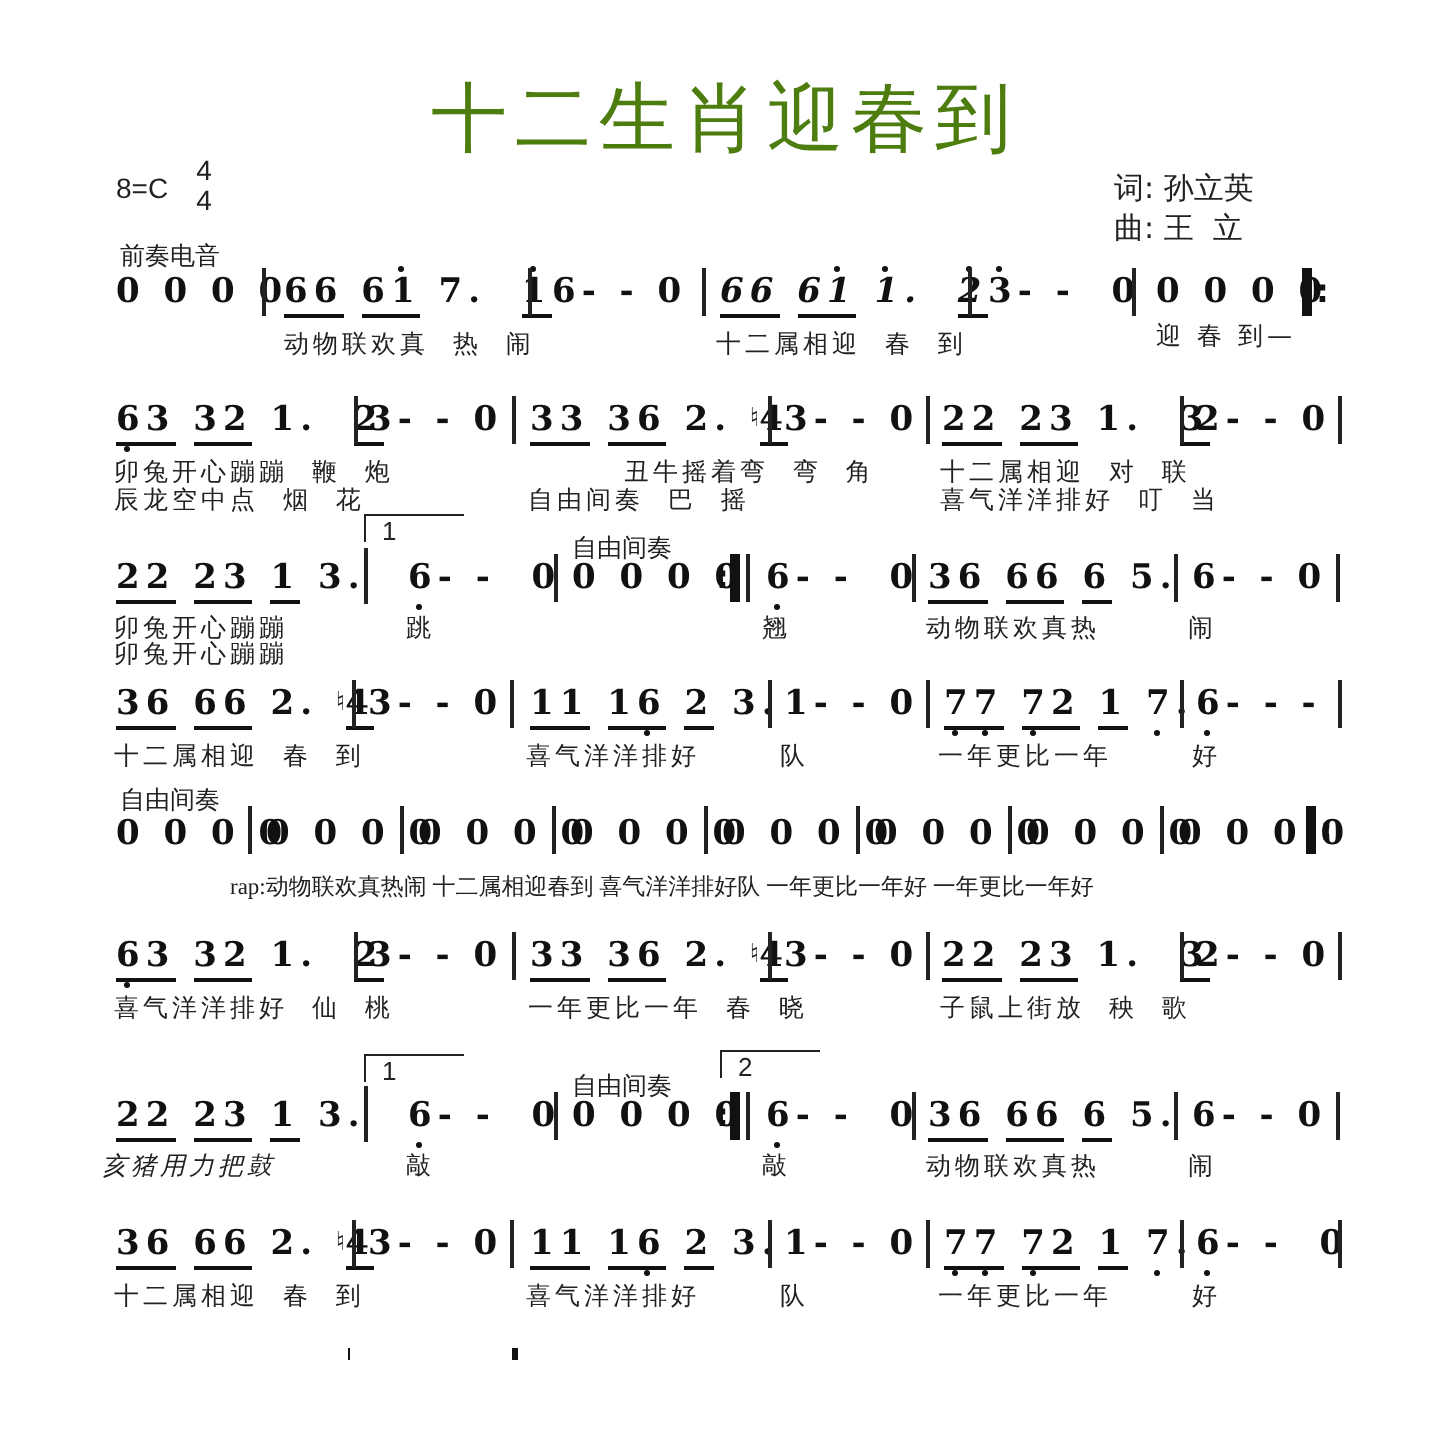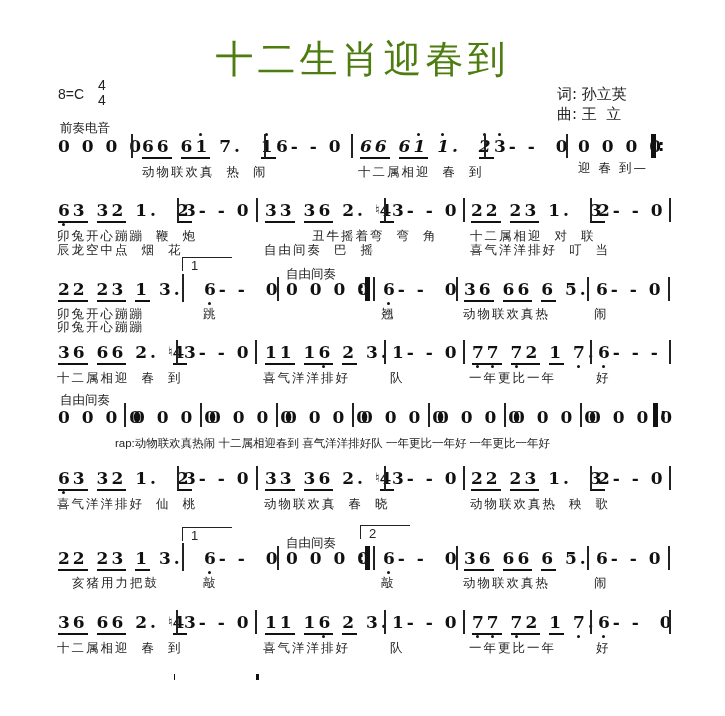--- a/index.html
+++ b/index.html
@@ -13,21 +13,21 @@
   .repeat-dots { position:absolute; font-family:"DejaVu Sans", sans-serif; font-weight:bold; font-size:16px; color:#111; }
   .measure { position:absolute; white-space:nowrap; font-family:"DejaVu Serif", serif; font-weight:bold; font-size:17px; letter-spacing:3px; color:#111; }
   .n { display:inline-block; position:relative; }
   .ul { border-bottom:2px solid #111; padding-bottom:1px; }
   .hi::before { content:""; position:absolute; top:-3px; left:4px; width:3px; height:3px; border-radius:50%; background:#111; }
   .lo::after { content:""; position:absolute; bottom:-6px; left:4px; width:3px; height:3px; border-radius:50%; background:#111; }
   .lyric { position:absolute; white-space:pre; font-family:"DejaVu Sans", sans-serif; font-size:12.5px; color:#222; letter-spacing:2px; }
   .anno { position:absolute; white-space:nowrap; font-family:"DejaVu Sans", sans-serif; font-size:12.5px; color:#222; }
   .volta { position:absolute; border-left:1.2px solid #222; border-top:1.2px solid #222; height:14px; width:50px; font-family:"Liberation Sans", sans-serif; font-size:13px; padding-left:8px; color:#222; box-sizing:border-box; }
   .sharp { font-size:13px; vertical-align:2px; letter-spacing:0; }
-  .rap { position:absolute; white-space:nowrap; font-family:Liberation Sans, sans-serif; font-size:11.5px; color:#222; }
+  .rap { position:absolute; white-space:nowrap; font-family:Liberation Serif, serif; font-size:11.5px; color:#222; }
   .frag { position:absolute; background:#111; }
 </style>
 </head>
 <body>
 
 <div class="title">十二生肖迎春到</div>
 <div class="key">8=C</div>
 <div class="timesig">
   <div>4</div>
   <div>4</div>
@@ -154,43 +154,43 @@
   <div class="measure" style="left:265px;top:468px;"><span class="ul"><span class="n">3</span><span class="n">3</span></span> <span class="ul"><span class="n">3</span><span class="n">6</span></span> <span class="n">2</span>. <span class="sharp">♮</span><span class="ul"><span class="n">4</span></span></div>
   <div class="bar" style="left:384px;top:466px;"></div>
   <div class="measure" style="left:392px;top:468px;">3- -  0</div>
   <div class="bar" style="left:463px;top:466px;"></div>
   <div class="measure" style="left:471px;top:468px;"><span class="ul"><span class="n">2</span><span class="n">2</span></span> <span class="ul"><span class="n">2</span><span class="n">3</span></span> <span class="n">1</span>. &nbsp;<span class="ul"><span class="n">3</span></span></div>
   <div class="bar" style="left:590px;top:466px;"></div>
   <div class="measure" style="left:598px;top:468px;">2- -  0</div>
   <div class="bar" style="left:669px;top:466px;"></div>
 </div>
 <div class="lyric" style="left:57px;top:496px;">喜气洋洋排好  仙  桃</div>
-<div class="lyric" style="left:264px;top:496px;">动物联欢真  春  晓</div>
-<div class="lyric" style="left:470px;top:496px;">动物联欢真热  秧  歌</div>
+<div class="lyric" style="left:264px;top:496px;">一年更比一年  春  晓</div>
+<div class="lyric" style="left:470px;top:496px;">子鼠上街放  秧  歌</div>
 
 <div class="volta" style="left:182px;top:527px;">1</div>
 <div class="volta" style="left:360px;top:525px;">2</div>
 <div class="anno" style="left:286px;top:535px;">自由间奏</div>
 <div>
   <div class="measure" style="left:58px;top:548px;"><span class="ul"><span class="n">2</span><span class="n">2</span></span> <span class="ul"><span class="n">2</span><span class="n">3</span></span> <span class="ul"><span class="n">1</span></span> <span class="n">3</span>.</div>
   <div class="bar" style="left:182px;top:543px;height:28px;"></div>
   <div class="measure" style="left:204px;top:548px;"><span class="n lo">6</span>- - &nbsp;0</div>
   <div class="bar" style="left:277px;top:546px;"></div>
   <div class="measure" style="left:286px;top:548px;">0 0 0 0</div>
   <div class="repeat-dots" style="left:358px;top:548px;">:</div>
   <div class="final-bar" style="left:365px;top:546px;"></div>
   <div class="bar" style="left:373px;top:546px;"></div>
   <div class="measure" style="left:383px;top:548px;"><span class="n lo">6</span>- - &nbsp;0</div>
   <div class="bar" style="left:456px;top:546px;"></div>
   <div class="measure" style="left:464px;top:548px;"><span class="ul"><span class="n">3</span><span class="n">6</span></span> <span class="ul"><span class="n">6</span><span class="n">6</span></span> <span class="ul"><span class="n">6</span></span> <span class="n">5</span>.</div>
   <div class="bar" style="left:587px;top:546px;"></div>
   <div class="measure" style="left:596px;top:548px;">6- -  0</div>
   <div class="bar" style="left:668px;top:546px;"></div>
 </div>
-<div class="lyric" style="left:72px;top:575px;">亥猪用力把鼓</div>
+<div class="lyric" style="left:51px;top:575px;font-style:italic;">亥猪用力把鼓</div>
 <div class="lyric" style="left:203px;top:575px;">敲</div>
 <div class="lyric" style="left:381px;top:575px;">敲</div>
 <div class="lyric" style="left:463px;top:575px;">动物联欢真热</div>
 <div class="lyric" style="left:594px;top:575px;">闹</div>
 
 <div>
   <div class="measure" style="left:58px;top:612px;"><span class="ul"><span class="n">3</span><span class="n">6</span></span> <span class="ul"><span class="n">6</span><span class="n">6</span></span> <span class="n">2</span>. <span class="sharp">♮</span><span class="ul"><span class="n">4</span></span></div>
   <div class="bar" style="left:176px;top:610px;"></div>
   <div class="measure" style="left:184px;top:612px;">3- -  0</div>
   <div class="bar" style="left:255px;top:610px;"></div>

